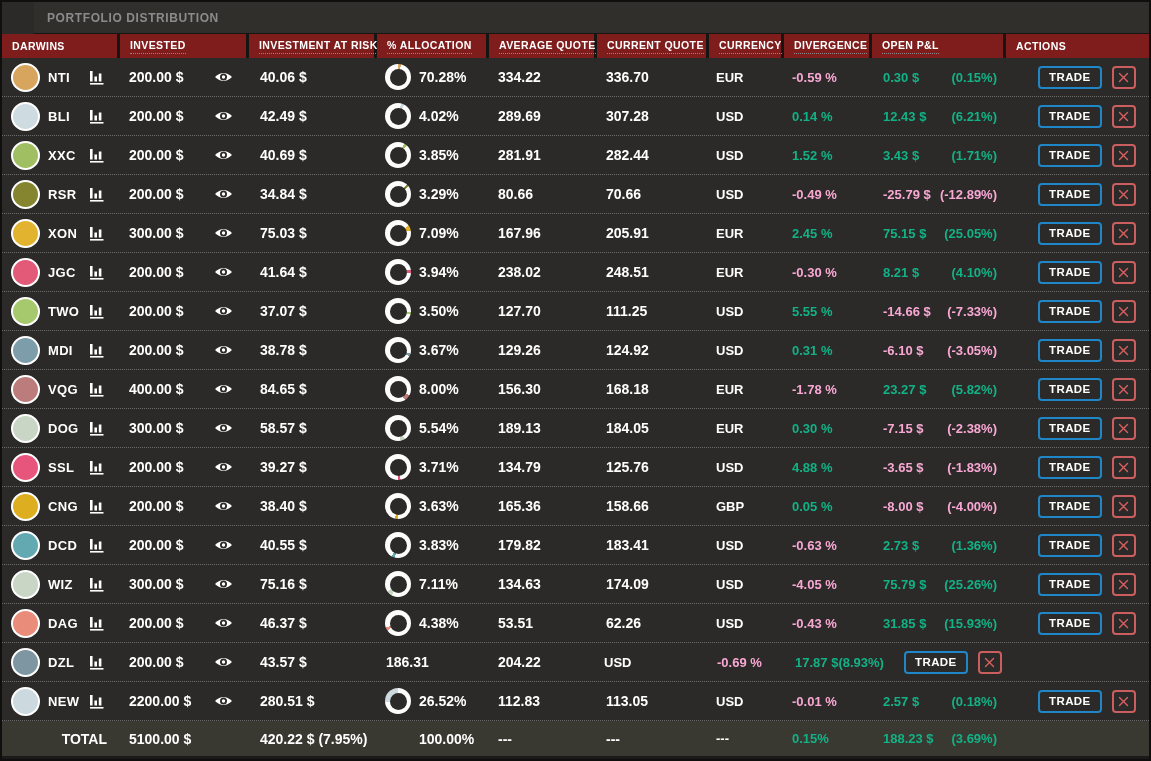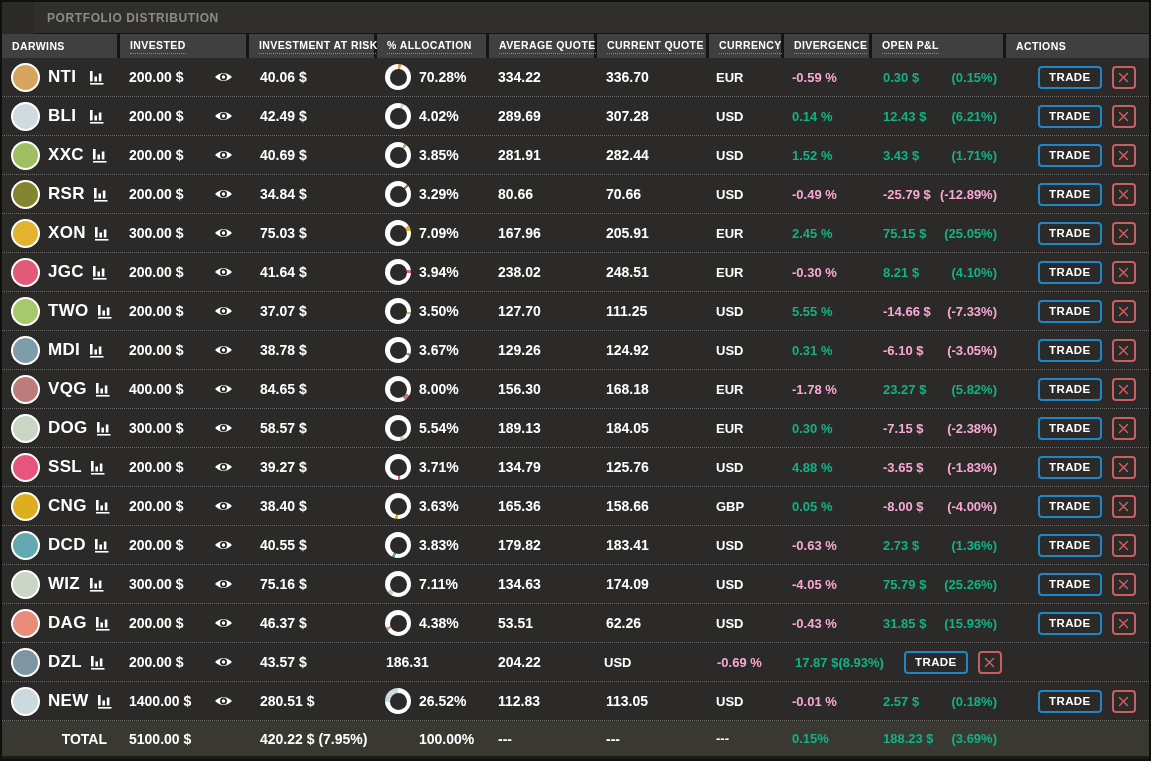--- a/index.html
+++ b/index.html
@@ -4,30 +4,30 @@
 <style>
   html,body{margin:0;padding:0;background:#181715;font-family:"Liberation Sans",sans-serif;}
   *{box-sizing:border-box;}
   #app{width:1151px;height:761px;border:2px solid #0f0f0e;background:#2b2a28;overflow:hidden;position:relative;}
   
   .titlebar{height:32px;background:#302f2c;border-bottom:1px solid #161514;display:flex;align-items:center;padding-left:13px;margin-left:32px;}
   .titlebar span{color:#8b8b8b;font-size:12px;font-weight:bold;letter-spacing:.6px;}
   
   .grid{display:grid;grid-template-columns:118px 129px 128px 112px 108px 112px 75px 88px 134px 1fr;}
   .thead{height:24px;background:#161514;}
-  .hcell{background:#404040;display:flex;align-items:center;padding:0 0 0 10px;border-right:3px solid #161514;}
+  .hcell{background:#7f1d1d;display:flex;align-items:center;padding:0 0 0 10px;border-right:3px solid #161514;}
   .hcell:last-child{border-right:none;}
   .hlabel{color:#fff;font-size:10.5px;font-weight:bold;letter-spacing:.4px;white-space:nowrap;}
   .hlabel.u{border-bottom:1px dotted #8a8a8a;padding-bottom:2px;}
   
   .row{height:39px;border-bottom:1px dotted #6b6b6b;align-items:center;}
   .cell{display:flex;align-items:center;height:100%;color:#fff;}
   .c-darwins{padding:0 14px 0 9px;gap:8px;}
   .avatar{width:29px;height:29px;border-radius:50%;border:2px solid #fff;flex:none;}
-  .ticker{font-size:17px;font-weight:bold;letter-spacing:.3px;}
+  .ticker{font-size:13px;font-weight:bold;letter-spacing:.3px;}
   .icon-btn{margin-left:auto;display:flex;align-items:center;background:none;border:none;padding:0;cursor:pointer;}
   .c-invested{padding:0 16px 0 9px;}
   .val{font-size:14px;font-weight:bold;white-space:nowrap;}
   .c-risk{padding-left:11px;}
   .c-alloc{padding-left:8px;gap:8px;}
   .donut{width:26px;height:26px;border-radius:50%;position:relative;flex:none;}
   .donut::after{content:"";position:absolute;inset:4.5px;border-radius:50%;background:#2b2a28;}
   .c-avg{padding-left:9px;}
   .c-curq{padding-left:9px;}
   .c-ccy{padding-left:7px;}
@@ -972,21 +972,21 @@
           <button class="icon-btn">
             <svg width="17" height="15" viewBox="0 0 17 15" fill="none">
               <rect x="1" y="1" width="2.6" height="10.5" fill="#fff"></rect>
               <rect x="5.4" y="6.5" width="2.6" height="5" fill="#fff"></rect>
               <rect x="9.8" y="3.5" width="2.6" height="8" fill="#fff"></rect>
               <rect x="1" y="13" width="13.5" height="1.6" fill="#fff"></rect>
             </svg>
           </button>
         </div>
         <div class="cell c-invested">
-          <span class="val">1400.00 $</span>
+          <span class="val">2200.00 $</span>
           <button class="icon-btn">
             <svg width="19" height="12" viewBox="0 0 19 12">
               <path d="M1 6 Q9.5 -2 18 6 Q9.5 14 1 6 Z" fill="#fff"></path>
               <circle cx="9.5" cy="6" r="3.5" fill="#2b2a28"></circle>
               <circle cx="9.5" cy="6" r="1.7" fill="#fff"></circle>
             </svg>
           </button>
         </div>
         <div class="cell c-risk">
           <span class="val">280.51 $</span>

